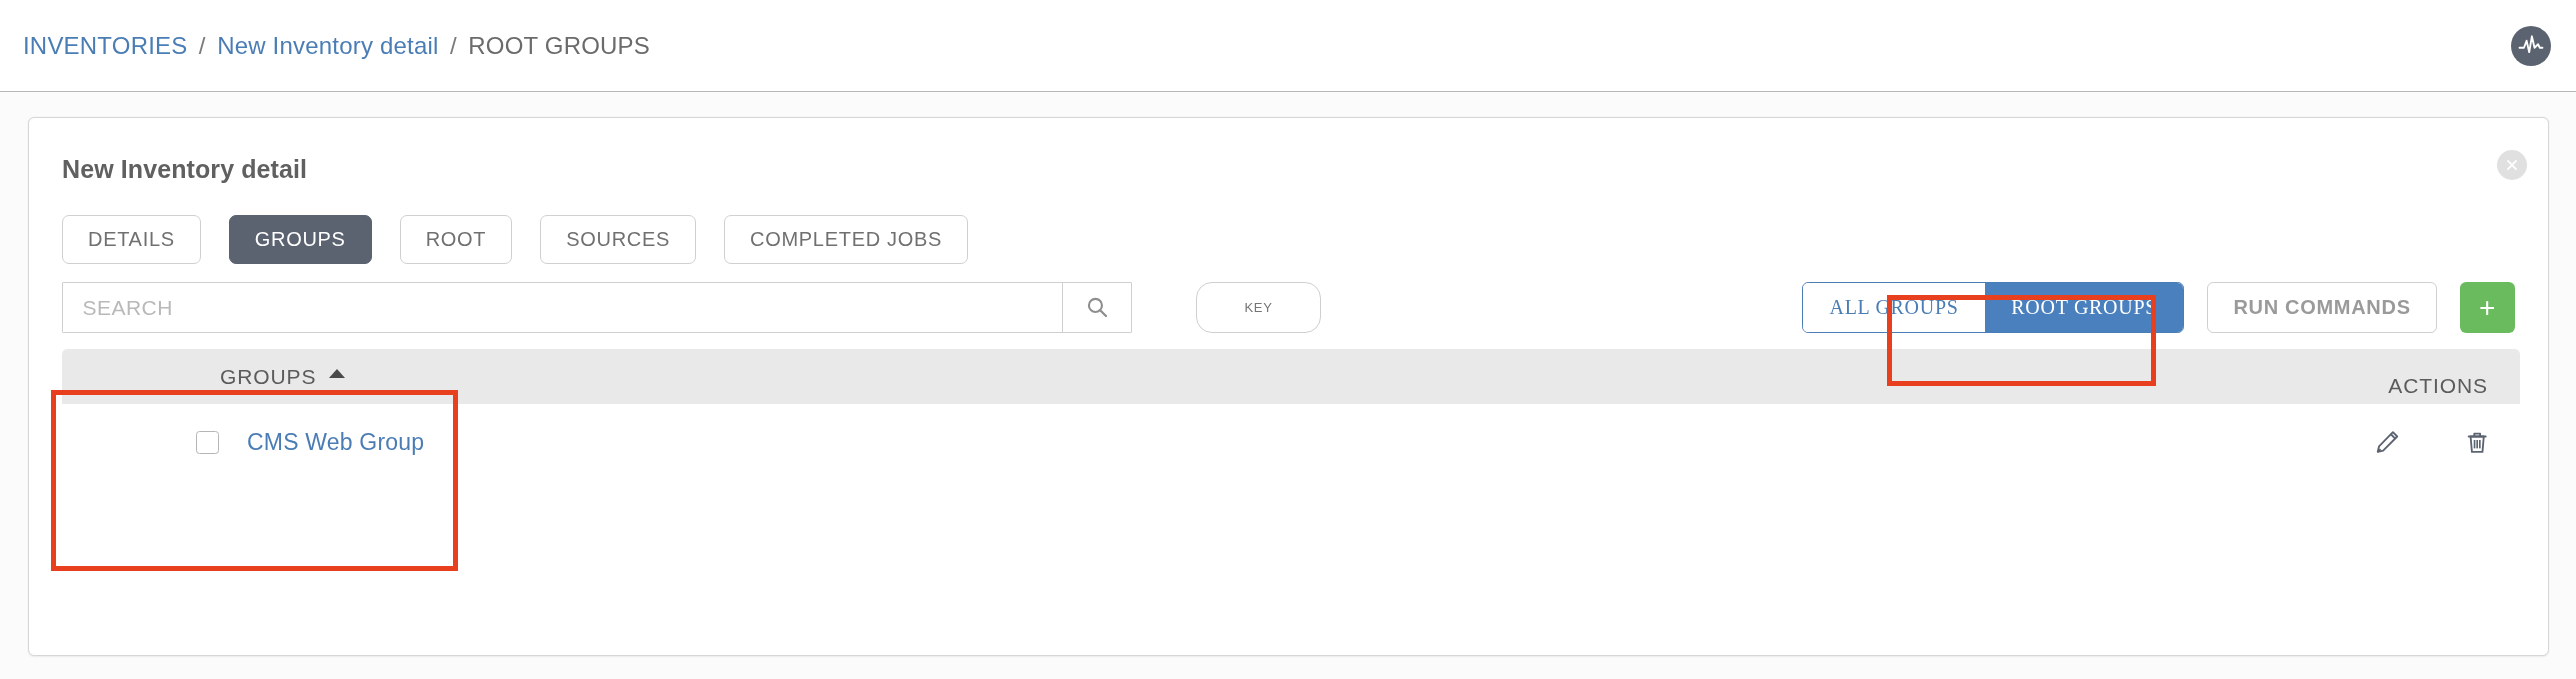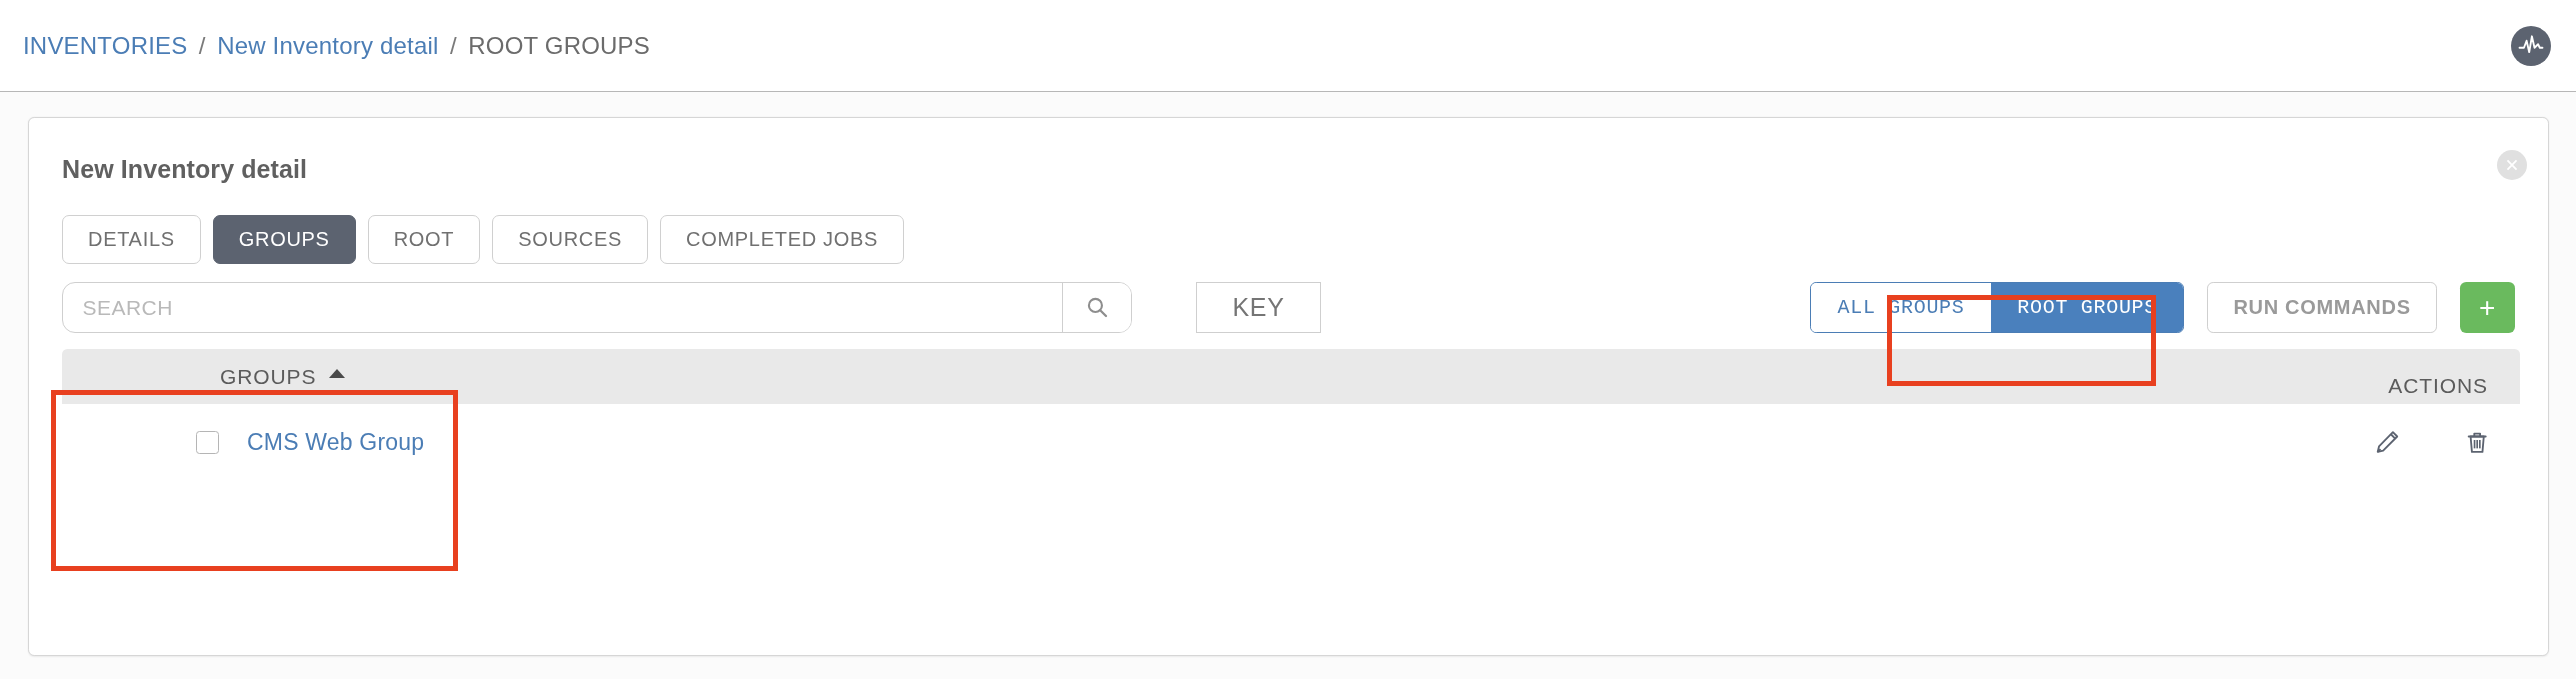--- a/index.html
+++ b/index.html
@@ -88,21 +88,21 @@
     cursor: pointer;
     border: none;
   }
   .card-close svg { display: block; }
 
   
   .tabs {
     position: absolute;
     left: 33px; top: 97px;
     display: flex;
-    gap: 12px;
+    gap: 28px;
     justify-content: center;
   }
   .tab {
     height: 49px;
     padding: 0 25px;
     min-width: 106px;
     border: 0.9px solid #d0d0d0;
     border-radius: 7px;
     background: #ffffff;
     color: #707070;
@@ -128,21 +128,21 @@
     right: 28px;
     height: 51px;
   }
 
   .search-wrap {
     position: absolute;
     left: 0; top: 0;
     width: 1070px; height: 51px;
     display: flex;
     border: 0.9px solid #cfcfcf;
-    border-radius: 13px;
+    border-radius: 1px;
     overflow: hidden;
     background: #fff;
   }
   .search-input {
     flex: 1;
     border: none;
     outline: none;
     padding: 0 19.4px;
     font-size: 21px;
     color: #6b6b6b;
@@ -160,24 +160,24 @@
     align-items: center;
     justify-content: center;
     cursor: pointer;
   }
 
   .key-btn {
     position: absolute;
     left: 1134px; top: 0;
     width: 125px; height: 51px;
     border: 0.9px solid #cfcfcf;
-    border-radius: 0;
+    border-radius: 16px;
     background: #fff;
     color: #757575;
-    font-size: 25px;
+    font-size: 13px;
     letter-spacing: 0.7px;
     font-family: "Liberation Sans", sans-serif;
     cursor: pointer;
   }
 
   .right-controls {
     position: absolute;
     right: 5.3px; top: 0;
     display: flex;
     align-items: center;
@@ -190,21 +190,21 @@
     overflow: hidden;
     height: 51px;
   }
   .group-toggle button {
     border: none;
     background: #ffffff;
     color: #4b7db5;
     font-size: 20px;
     letter-spacing: 0.7px;
     padding: 0 26.4px;
-    font-family: Liberation Mono, monospace;
+    font-family: Liberation Serif, serif;
     cursor: pointer;
     white-space: nowrap;
   }
   .group-toggle button.active {
     background: #4a80bd;
     color: #ffffff;
   }
 
   .run-commands-btn {
     margin-left: 23px;

